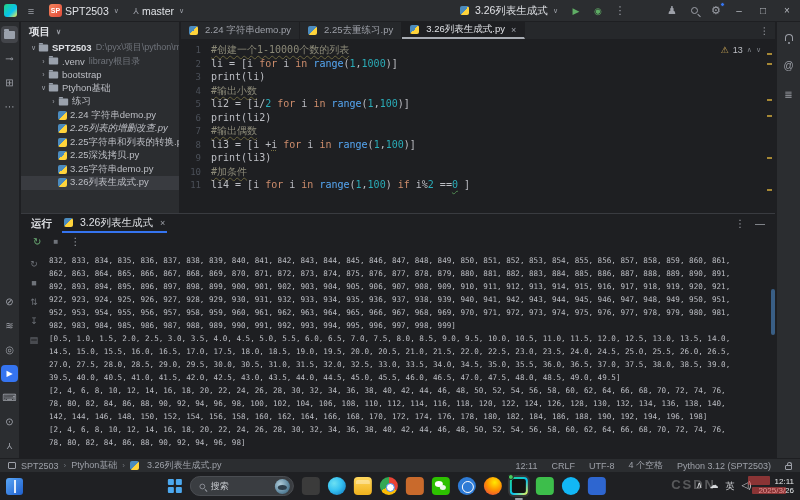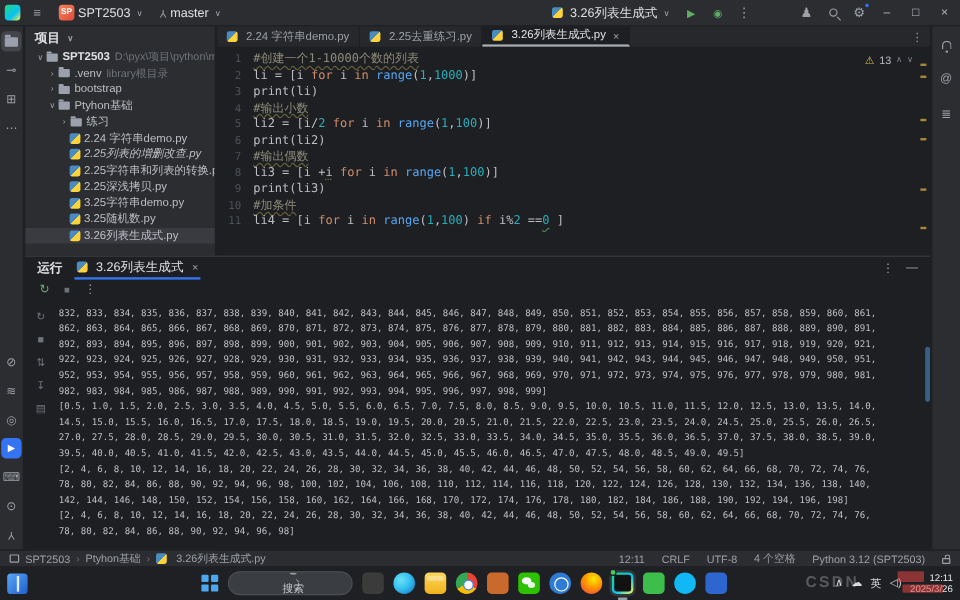--- a/index.html
+++ b/index.html
@@ -134,21 +134,21 @@
   
   #taskbar { position:absolute; top:472px; left:0; width:800px; height:28px; background:#1F2023;
     display:flex; align-items:center; }
   #tb-corner { position:absolute; left:6px; width:17px; height:17px; border-radius:3px;
     background:linear-gradient(135deg,#5AA7F7,#1E5FCC); }
   #tb-corner::after { content:""; position:absolute; left:8px; top:2px; width:1.5px; height:13px; background:rgba(255,255,255,.85); }
   #tb-center { position:absolute; left:50%; transform:translateX(-53%); display:flex; align-items:center; gap:8px; }
   #start-btn { width:14px; height:14px; display:grid; grid-template-columns:6px 6px; grid-template-rows:6px 6px; gap:1.5px; }
   #start-btn span { background:#4CA8EE; border-radius:1px; }
   #search-pill { width:104px; height:20px; border-radius:10px; background:#3A3D41; border:1px solid #4A4D52;
-    display:flex; align-items:center; gap:5px; padding:0 3px 0 8px; font-size:9px; color:#C8CBD0;flex-direction:column; }
+    display:flex; align-items:center; gap:5px; padding:0 3px 0 8px; font-size:9px; color:#C8CBD0; }
   #search-pill .ic-search { transform:scale(.8); }
   .seal { margin-left:auto; width:15px; height:15px; border-radius:50%;
     background:radial-gradient(circle at 35% 35%, #AFCBD8, #5E88A0 60%, #35596E); position:relative; }
   .seal::after { content:""; position:absolute; left:3px; top:6px; width:9px; height:5px;
     border-radius:50%; background:#2E3F4C; }
   .tb-app { width:18px; height:18px; border-radius:4px; position:relative; flex:none; }
   .tb-app.circle { border-radius:50%; }
   .tb-app.active { box-shadow:0 0 0 2px rgba(255,255,255,.10); }
   .tb-app.active::after { content:""; position:absolute; left:5px; bottom:-5px; width:8px; height:2px;
     border-radius:1px; background:#9BA0A8; }
@@ -279,25 +279,20 @@
         <div class="trow" style="padding-left: 28px;">
           <span class="tchev"></span>
           <span class="ic-py"></span>
           <span class="tlabel">2.25深浅拷贝.py</span>
         </div>
         <div class="trow" style="padding-left: 28px;">
           <span class="tchev"></span>
           <span class="ic-py"></span>
           <span class="tlabel">3.25字符串demo.py</span>
         </div>
-        <div class="trow" style="padding-left: 28px;">
-          <span class="tchev"></span>
-          <span class="ic-py"></span>
-          <span class="tlabel">3.25随机数.py</span>
-        </div>
         <div class="trow sel" style="padding-left: 28px;">
           <span class="tchev"></span>
           <span class="ic-py"></span>
           <span class="tlabel">3.26列表生成式.py</span>
         </div>
       </div>
   </div>
 
   <div id="tabbar">
     <span id="tabs-holder" style="display:flex;">

